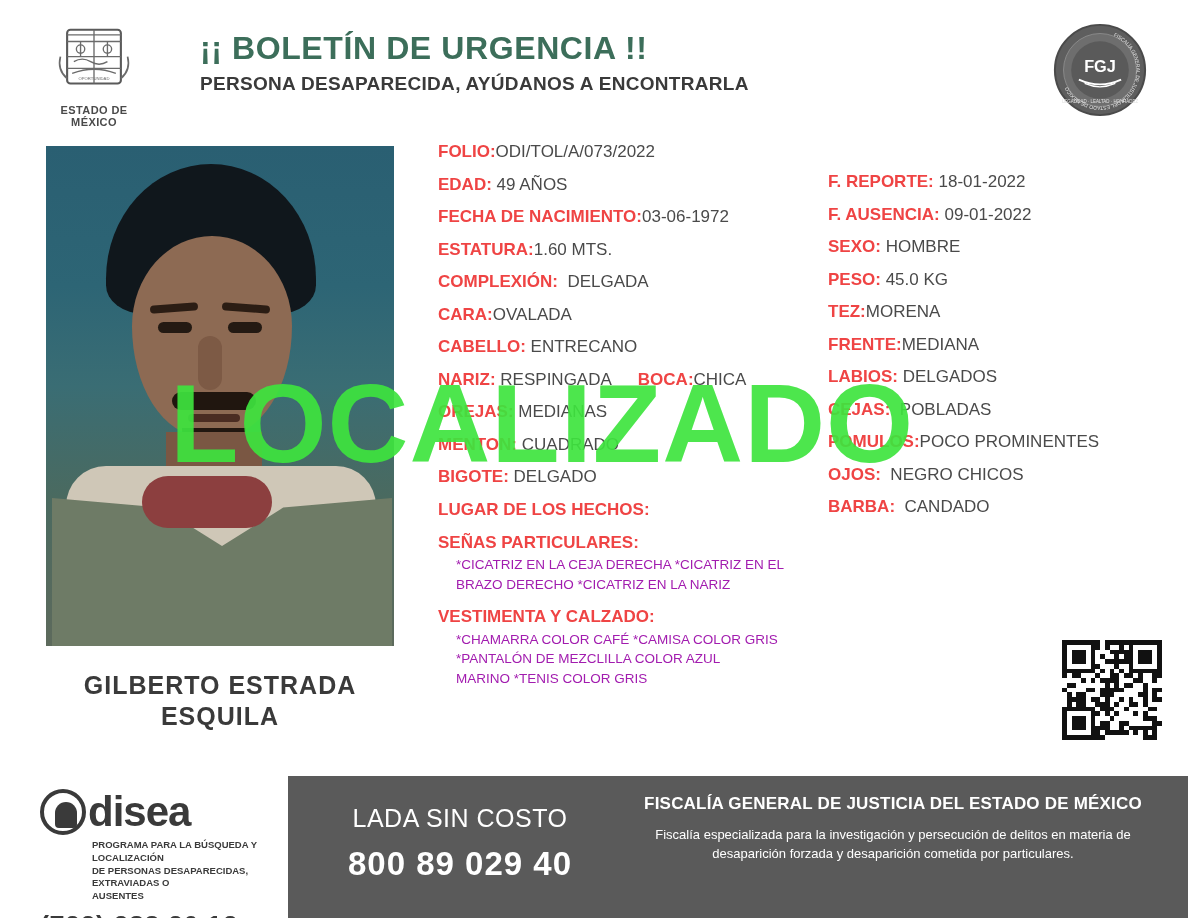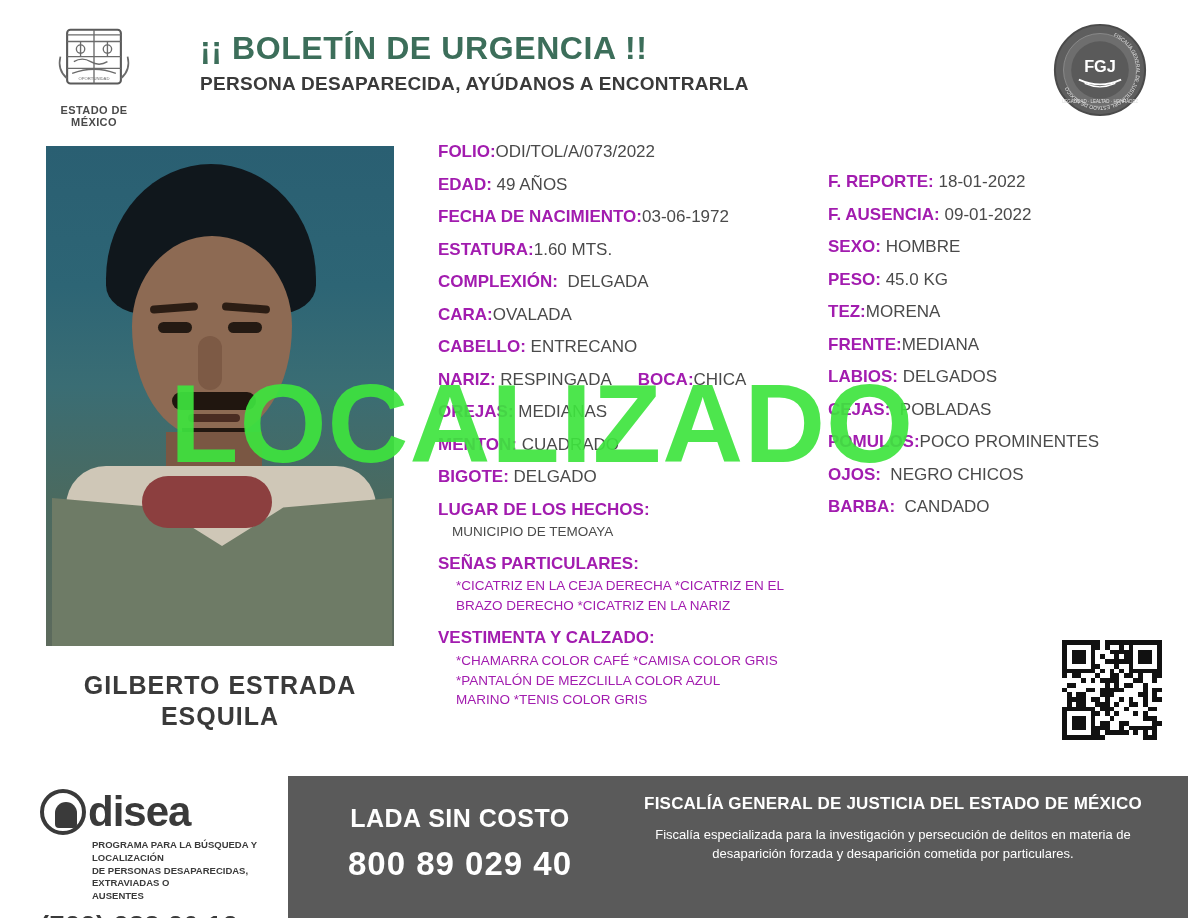--- a/index.html
+++ b/index.html
@@ -92,21 +92,21 @@
   }
 
   
   #data-left {
     position: absolute; left: 438px; top: 142px; width: 380px;
   }
   #data-right {
     position: absolute; left: 828px; top: 172px; width: 340px;
   }
   .row { margin-bottom: 13px; font-size: 17px; line-height: 1.15; }
-  .lbl { font-weight: bold; color: #a21caf; }
+  .lbl { font-weight: bold; color: #ef4444; }
   .val { color: #4a4a4a; }
   .sub { font-size: 13.5px; color: #4a4a4a; margin-top: 3px; padding-left: 14px; line-height: 1.35; }
   .sub2 { font-size: 13.5px; color: #a21caf; margin-top: 3px; padding-left: 18px; line-height: 1.45; }
   .inline-gap { display: inline-block; width: 26px; }
 
   
   #stamp {
     position: absolute; left: 170px; top: 368px;
     font-size: 112px; font-weight: bold; letter-spacing: 1px;
     color: #3ee43e; opacity: .92;
@@ -148,21 +148,21 @@
   #odisea-phone {
     font-size: 27px; font-weight: bold; color: #3a3a3a; margin-top: 8px; letter-spacing: .5px;
   }
   #grayband {
     position: absolute; left: 288px; top: 0; width: 900px; height: 142px;
     background: #5a5a5a; color: #ffffff;
   }
   #lada {
     position: absolute; left: 24px; top: 28px; width: 296px; text-align: center;
   }
-  #lada-label { font-size: 25px; font-weight: bold; letter-spacing: .5px; }
+  #lada-label { font-size: 25px; font-weight: normal; letter-spacing: .5px; }
   #lada-number { font-size: 33px; font-weight: bold; margin-top: 12px; letter-spacing: 1px; }
   #fiscalia { position: absolute; left: 330px; top: 18px; width: 550px; text-align: center; }
   #fiscalia-title { font-size: 17px; font-weight: bold; letter-spacing: .2px; }
   #fiscalia-desc { font-size: 13px; margin-top: 12px; line-height: 1.45; }
   #fiscalia-addr { font-size: 13px; font-weight: bold; margin-top: 14px; line-height: 1.4; }
 </style>
 </head>
 <body>
 
 <div id="page">
@@ -256,21 +256,20 @@
     </div>
     <div class="row">
       <span class="lbl">MENTON:</span> <span class="val">CUADRADO</span>
     </div>
     <div class="row">
       <span class="lbl">BIGOTE:</span> <span class="val">DELGADO</span>
     </div>
 
     <div class="row">
       <span class="lbl">LUGAR DE LOS HECHOS:</span>
-      <div class="sub">MUNICIPIO DE TEMOAYA</div>
     </div>
 
     <div class="row">
       <span class="lbl">SEÑAS PARTICULARES:</span>
       <div class="sub2">*CICATRIZ EN LA  CEJA  DERECHA   *CICATRIZ EN EL BRAZO DERECHO   *CICATRIZ  EN LA NARIZ</div>
     </div>
 
     <div class="row">
       <span class="lbl">VESTIMENTA Y CALZADO:</span>
       <div class="sub2">*CHAMARRA  COLOR  CAFÉ *CAMISA  COLOR  GRIS *PANTALÓN DE MEZCLILLA COLOR AZUL</div>

